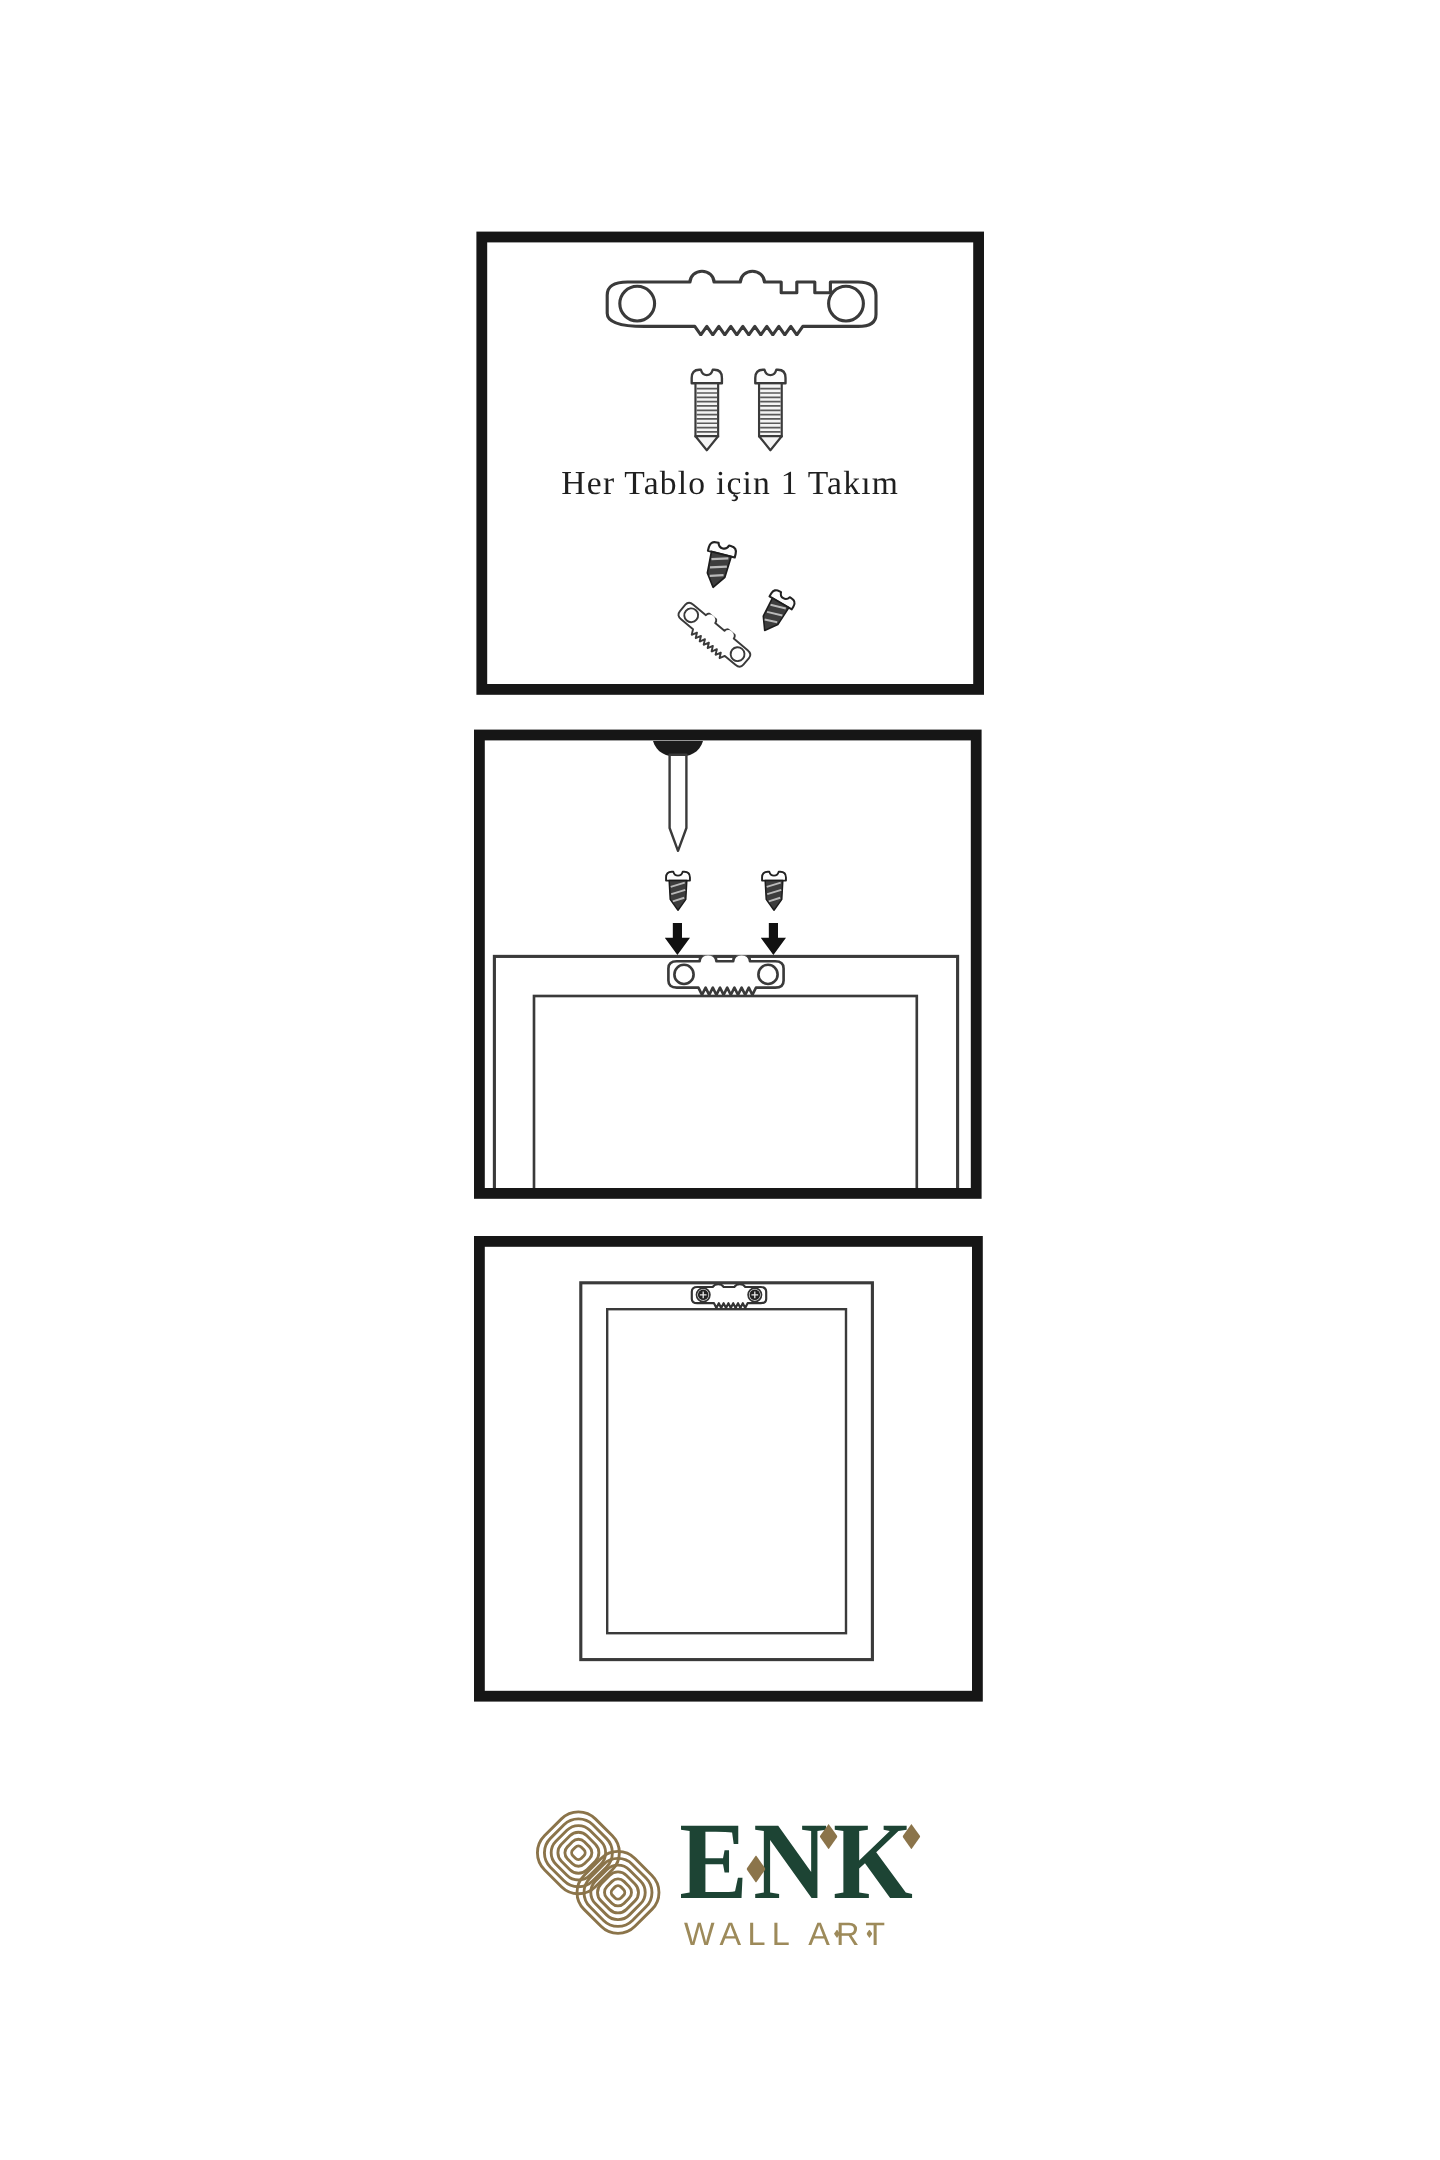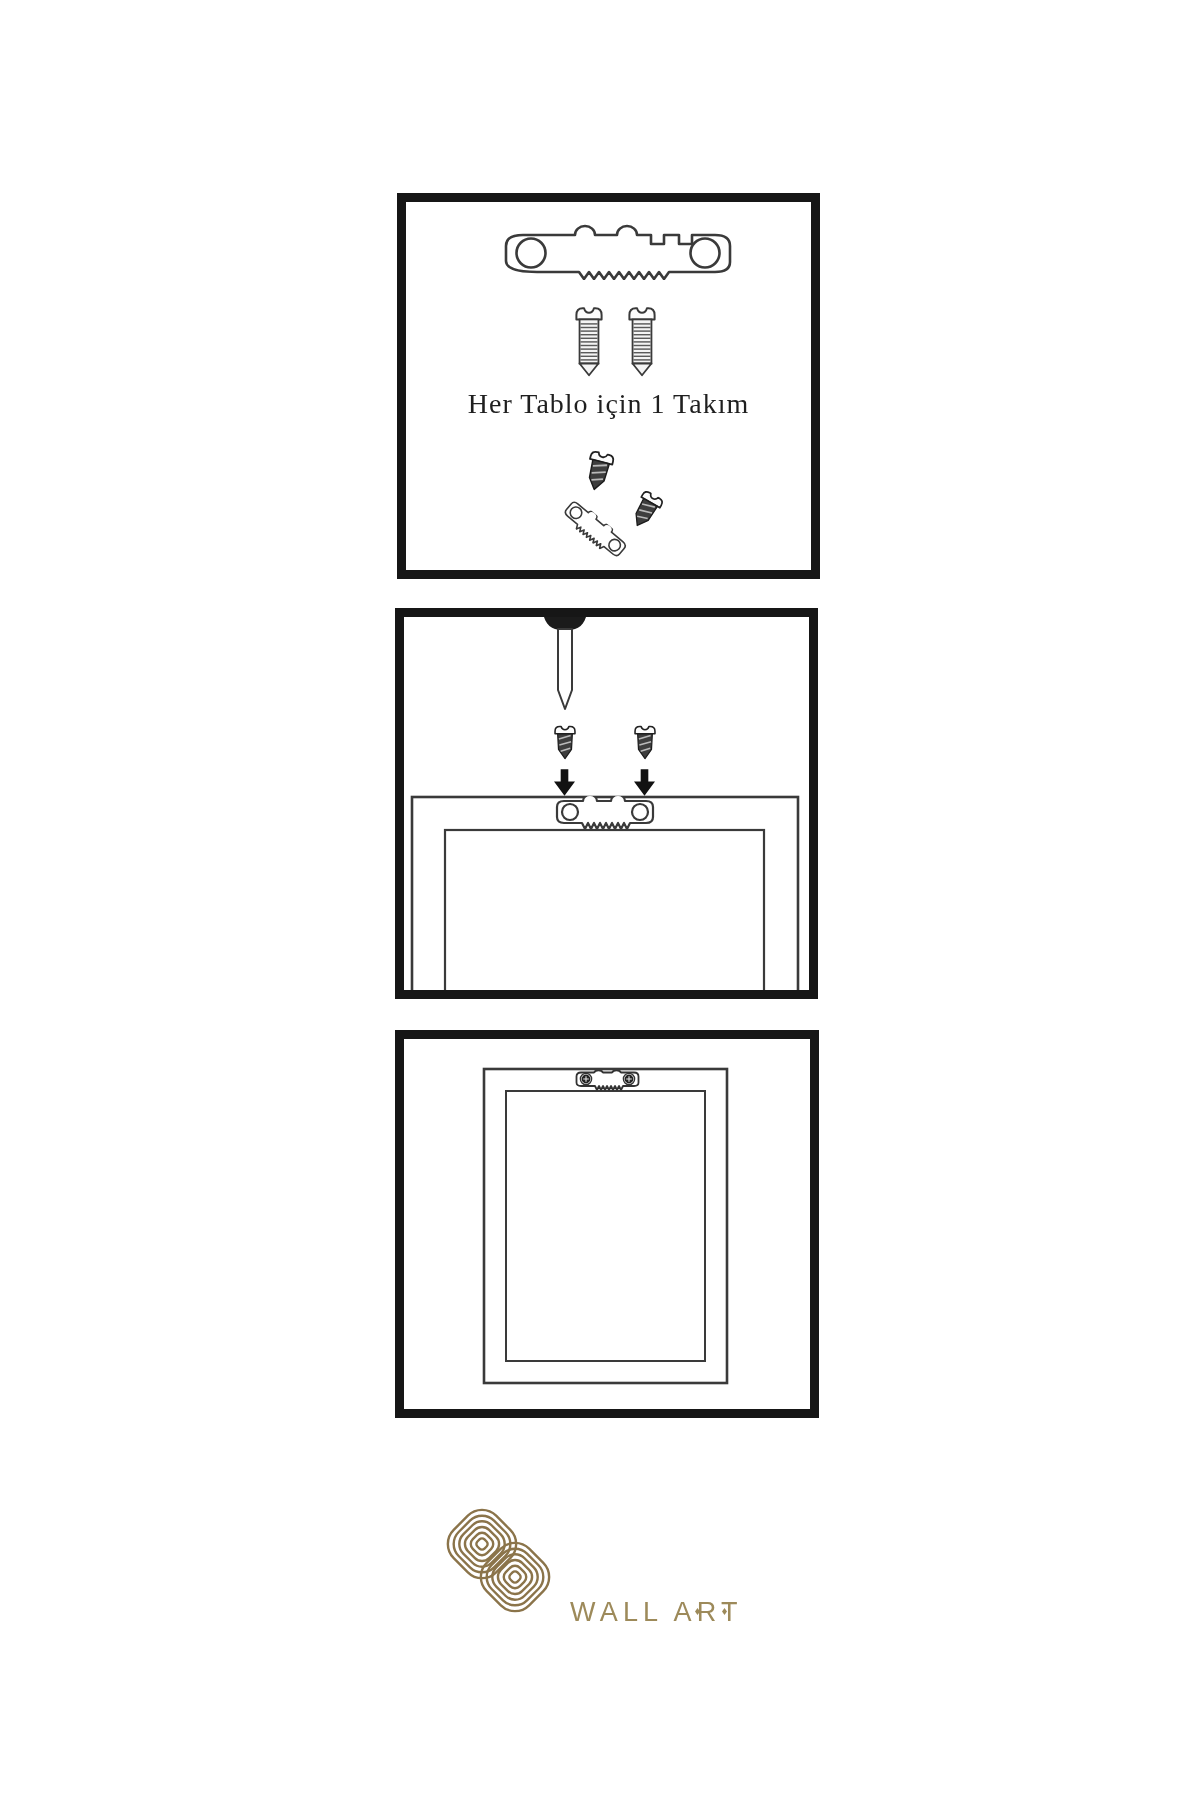--- a/index.html
+++ b/index.html
@@ -151,18 +151,24 @@
         <g transform="rotate(45 78 79)">
           <rect x="48" y="49" width="60" height="60" rx="20"></rect>
           <rect x="53" y="54" width="50" height="50" rx="17"></rect>
           <rect x="58" y="59" width="40" height="40" rx="13.5"></rect>
           <rect x="63" y="64" width="30" height="30" rx="10"></rect>
           <rect x="68" y="69" width="20" height="20" rx="7"></rect>
           <rect x="73" y="74" width="10" height="10" rx="3.5"></rect>
         </g>
       </g>
     </svg>
+    <div class="enk-wrap">
+      <span class="enk">ENK</span>
+      <span class="dmd d1"></span>
+      <span class="dmd d2"></span>
+      <span class="dmd d3"></span>
+    </div>
     <div class="wallart">WALL ART</div>
     <span class="dmd-tiny t1"></span>
     <span class="dmd-tiny t2"></span>
   </div>
 
 </div>
 
 </body></html>

